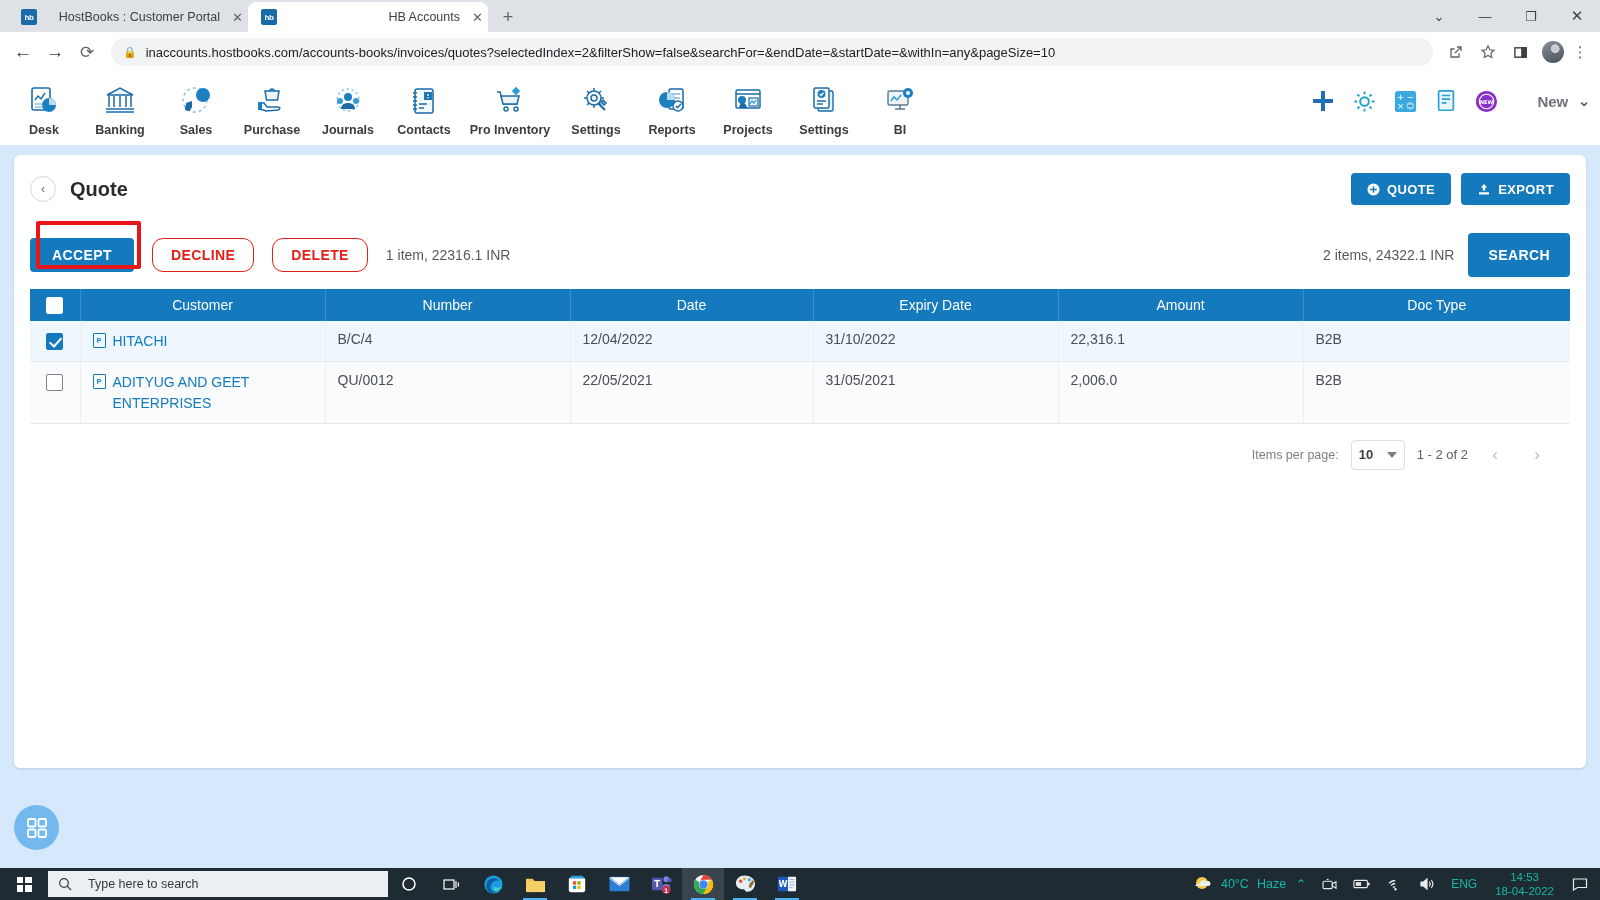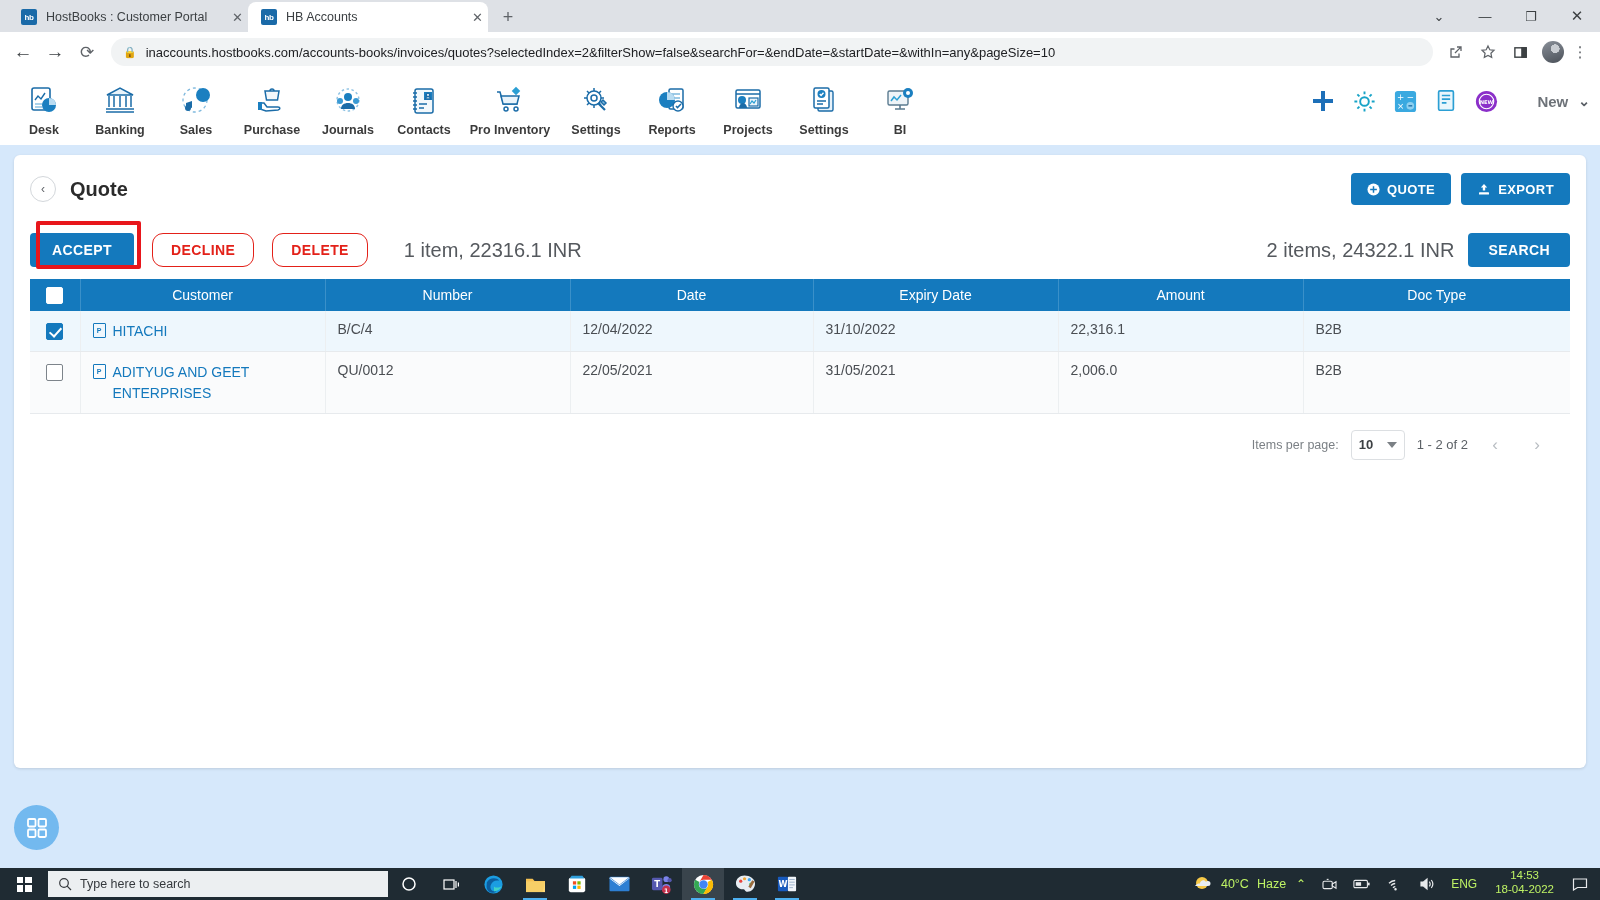--- a/index.html
+++ b/index.html
@@ -14,21 +14,21 @@
   .browser { width: 1600px; height: 868px; background:#dee1e6; display:flex; flex-direction:column; }
 
   .tabstrip { height:32px; display:flex; align-items:flex-end; padding-left:8px; position:relative; background:#dee1e6; }
   .tab { height:30px; display:flex; align-items:center; gap:9px; padding:0 2px 0 13px; font-size:12.5px;
          color:#3c4043; border-radius:8px 8px 0 0; min-width:240px; position:relative; }
   .tab.inactive { background:#dee1e6; }
   .tab.active { background:#ffffff; }
   .tab .favicon { width:16px; height:16px; background:#1a6aa8; border-radius:2px; color:#fff;
                   font-size:8px; font-weight:bold; display:flex; align-items:center; justify-content:center;
                   letter-spacing:-0.3px; flex:none; }
-  .tab .tabtitle { flex:1; white-space:nowrap; overflow:hidden; text-overflow:ellipsis; }
+  .tab .tabtitle { flex:1; white-space:nowrap; overflow:hidden; text-overflow:ellipsis;text-align:right; }
   .tab .tabclose { width:17px; height:17px; display:flex; align-items:center; justify-content:center;
                    font-size:13px; color:#5f6368; border-radius:50%; flex:none; }
   .newtab { width:28px; height:28px; display:flex; align-items:center; justify-content:center;
             font-size:18px; color:#5f6368; margin-left:6px; margin-bottom:1px; }
   .winctrls { position:absolute; right:0; top:0; height:32px; display:flex; }
   .winctrls div { width:46px; height:32px; display:flex; align-items:center; justify-content:center;
                   font-size:13px; color:#3c4043; }
   .winctrls .wclose { font-size:15px; }
 
   .toolbar { height:40px; background:#ffffff; display:flex; align-items:center; padding:0 8px; gap:2px; }
@@ -81,25 +81,25 @@
   .ftab.active { color:#1479bd; font-weight:bold; }
   .ftab.active::after { content:""; position:absolute; left:12px; right:12px; bottom:-1px; height:2px; background:#1479bd; }
   .tabsep { width:1px; height:18px; background:#e0e3e6; }
 
   .actionbar { display:flex; align-items:center; padding:14px 16px 12px 16px; gap:18px; position:relative; }
   .btn-accept { background:#1479bd; color:#fff; border:none; border-radius:4px; height:34px; padding:0 22px;
                 font-size:14px; font-weight:bold; letter-spacing:.4px; font-family:"Liberation Sans", sans-serif; }
   .btn-outline-red { background:#fff; color:#e32119; border:1.6px solid #e32119; border-radius:11px; height:34px;
                      padding:0 18px; font-size:14px; font-weight:bold; letter-spacing:.4px;
                      font-family:"Liberation Sans", sans-serif; }
-  .summary { font-size:20px; color:#55595e; margin-left:18px; }
+  .summary { font-size:14px; color:#55595e; margin-left:0; }
   .annot { position:absolute; left:22px; top:2px; width:105px; height:48px; border:4px solid #e8161b;
            border-radius:2px; pointer-events:none; }
   .right-actions { margin-left:auto; display:flex; align-items:center; gap:14px; }
-  .btn-search { background:#1479bd; color:#fff; border:none; border-radius:4px; height:34px; padding:8px 20px;
+  .btn-search { background:#1479bd; color:#fff; border:none; border-radius:4px; height:44px; padding:8px 20px;
                 font-size:14px; font-weight:bold; letter-spacing:.4px; font-family:"Liberation Sans", sans-serif; }
 
   
   .tablewrap { margin:0 16px; }
   table.grid { width:100%; border-collapse:collapse; table-layout:fixed; }
   table.grid thead th { background:#1479bd; color:#fff; font-size:14px; font-weight:normal; height:32px;
                         border-right:1px solid #3a90c9; text-align:center; }
   table.grid thead th:last-child { border-right:none; }
   table.grid thead th.cbcol { width:50px; }
   table.grid tbody td { font-size:14px; color:#4a4e53; border-bottom:1px solid #e7eaed; border-right:1px solid #eceff1;
@@ -132,26 +132,26 @@
   .range { color:#5c6166; font-size:13px; }
 
   .fab { position:absolute; left:14px; bottom:18px; width:45px; height:45px; border-radius:50%;
          background:#73b9ef; display:flex; align-items:center; justify-content:center; }
 
   
   .taskbar { width:1600px; height:32px; background:#1f2b33; display:flex; align-items:center; }
   .startbtn { width:48px; height:32px; display:flex; align-items:center; justify-content:center; }
   .winlogo { width:15px; height:15px; display:grid; grid-template-columns:1fr 1fr; grid-template-rows:1fr 1fr; gap:2px; }
   .winlogo i { background:#ffffff; display:block; }
-  .tbsearch { width:340px; height:26px; background:#eceff1; display:flex; align-items:center; gap:8px;
+  .tbsearch { width:340px; height:26px; background:#eceff1; display:flex; align-items:center; gap:16px;
               padding:0 10px; font-size:12.5px; color:#35393d; }
   .tbicon { width:42px; height:32px; display:flex; align-items:center; justify-content:center; position:relative; }
   .tbicon.active { background:#39444c; }
   .tbicon .under { position:absolute; bottom:0; left:9px; right:9px; height:2.5px; background:#4db0f0; }
-  .tray { margin-left:auto; display:flex; gap:4px; padding-right:6px; color:#bef264; font-size:12px; }
+  .tray { margin-left:auto; display:flex; align-items:center; gap:4px; padding-right:6px; color:#14b8a6; font-size:12px; }
   .tray .ti { padding:0 6px; display:flex; align-items:center; justify-content:center; height:32px; }
   .clock { display:flex; flex-direction:column; align-items:center; line-height:1.25; font-size:11.5px; padding:0 8px; }
   .weather { display:flex; align-items:center; gap:8px; font-size:12.5px; padding-left:6px; }
 
   svg { display:block; }
 </style>
 </head>
 <body>
 
 <div class="browser">

